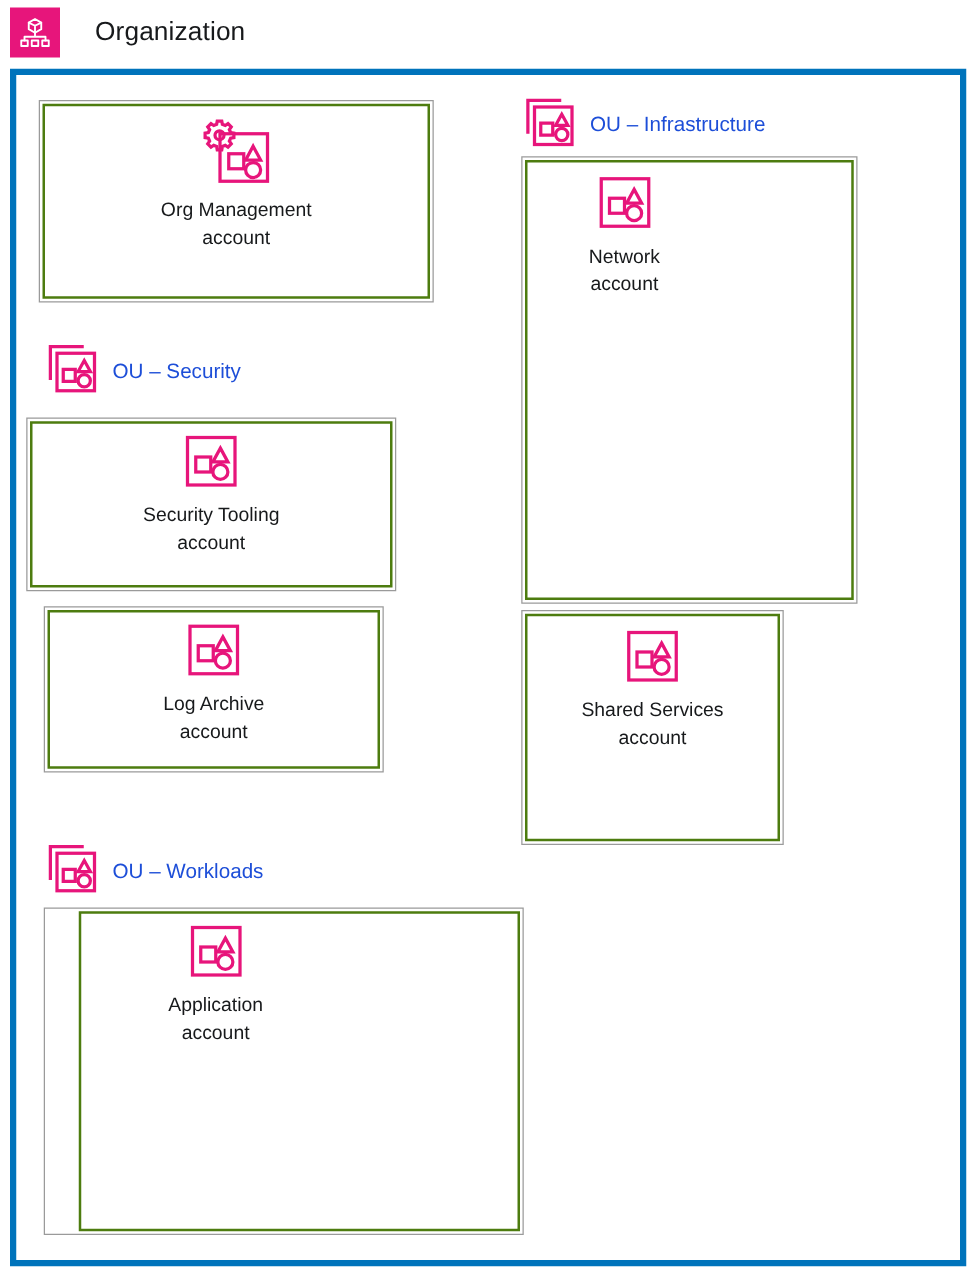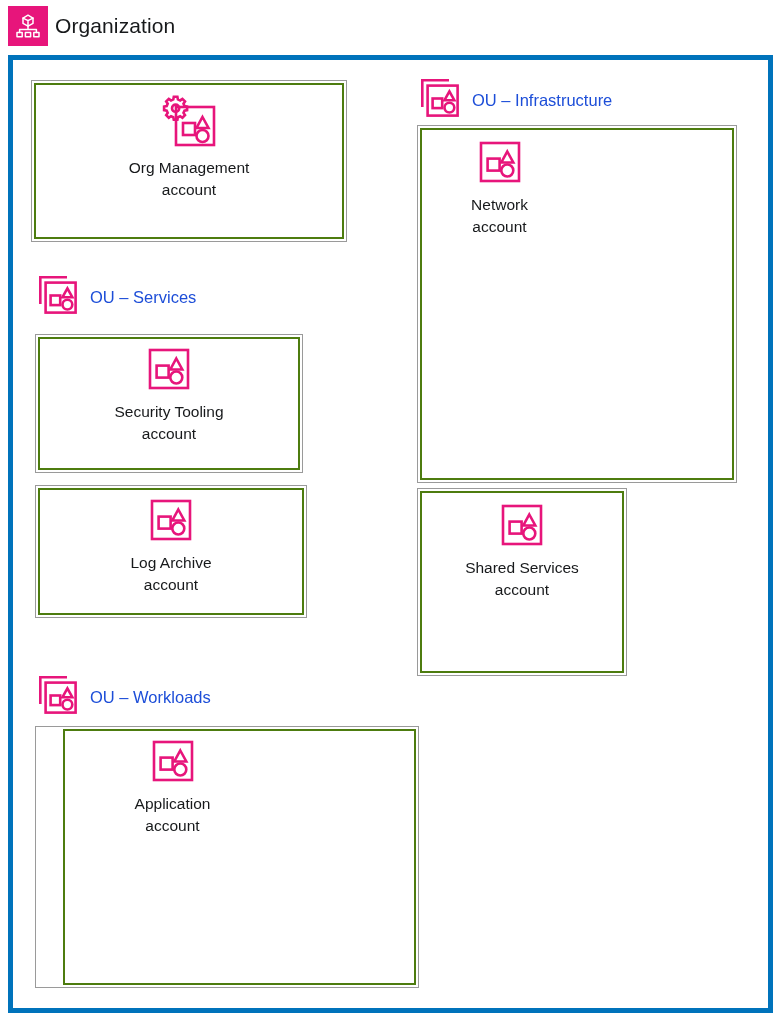--- a/index.html
+++ b/index.html
@@ -17,21 +17,21 @@
   }
 
   
   #org-header {
     position: absolute;
     left: 8px;
     top: 4px;
     height: 44px;
     display: flex;
     align-items: center;
-    gap: 7px;
+    gap: 28px;
   }
   .org-badge {
     width: 40px;
     height: 40px;
     background: #E7157B;
     display: flex;
     align-items: center;
     justify-content: center;
     flex: 0 0 auto;
   }
@@ -155,24 +155,24 @@
     <svg width="42" height="40" viewBox="0 0 42 40" aria-hidden="true">
       <g fill="none" stroke="#E7157B" stroke-width="2.6">
         <path d="M2.3 29 L2.3 2.3 L29 2.3"></path>
         <rect x="7.6" y="7.6" width="30" height="30"></rect>
         <rect x="12.6" y="20.5" width="9.6" height="9.6"></rect>
         <path d="M29.4 13.4 L34.3 22.2 L24.5 22.2 Z"></path>
         <circle cx="29.4" cy="29.6" r="4.9"></circle>
       </g>
     </svg>
   </span>
-  <span class="ou-label">OU – Services</span>
-</div>
-
-<div class="box" style="left:35px; top:334px; width:268px; height:139px;">
+  <span class="ou-label">OU – Security</span>
+</div>
+
+<div class="box" style="left:21px; top:334px; width:296px; height:139px;">
   <div class="box-inner">
     <div class="card-content" style="top:8px;">
       <span class="acct-icon">
         <svg width="46" height="44" viewBox="0 0 46 44" aria-hidden="true">
           <g fill="none" stroke="#E7157B" stroke-width="2.6">
             <rect x="4" y="3" width="38" height="38"></rect>
             <rect x="10.6" y="18.6" width="12" height="12"></rect>
             <path d="M30.3 11.5 L36.3 22.5 L24.3 22.5 Z"></path>
             <circle cx="30.3" cy="30.5" r="6"></circle>
           </g>
@@ -245,21 +245,21 @@
         <rect x="7.6" y="7.6" width="30" height="30"></rect>
         <rect x="12.6" y="20.5" width="9.6" height="9.6"></rect>
         <path d="M29.4 13.4 L34.3 22.2 L24.5 22.2 Z"></path>
         <circle cx="29.4" cy="29.6" r="4.9"></circle>
       </g>
     </svg>
   </span>
   <span class="ou-label">OU – Infrastructure</span>
 </div>
 
-<div class="box" style="left:417px; top:125px; width:320px; height:358px;">
+<div class="box" style="left:417px; top:125px; width:269px; height:358px;">
   <div class="box-inner">
     <div class="card-content" style="top:10px; left:0; width:155px;">
       <span class="acct-icon">
         <svg width="46" height="44" viewBox="0 0 46 44" aria-hidden="true">
           <g fill="none" stroke="#E7157B" stroke-width="2.6">
             <rect x="4" y="3" width="38" height="38"></rect>
             <rect x="10.6" y="18.6" width="12" height="12"></rect>
             <path d="M30.3 11.5 L36.3 22.5 L24.3 22.5 Z"></path>
             <circle cx="30.3" cy="30.5" r="6"></circle>
           </g>

